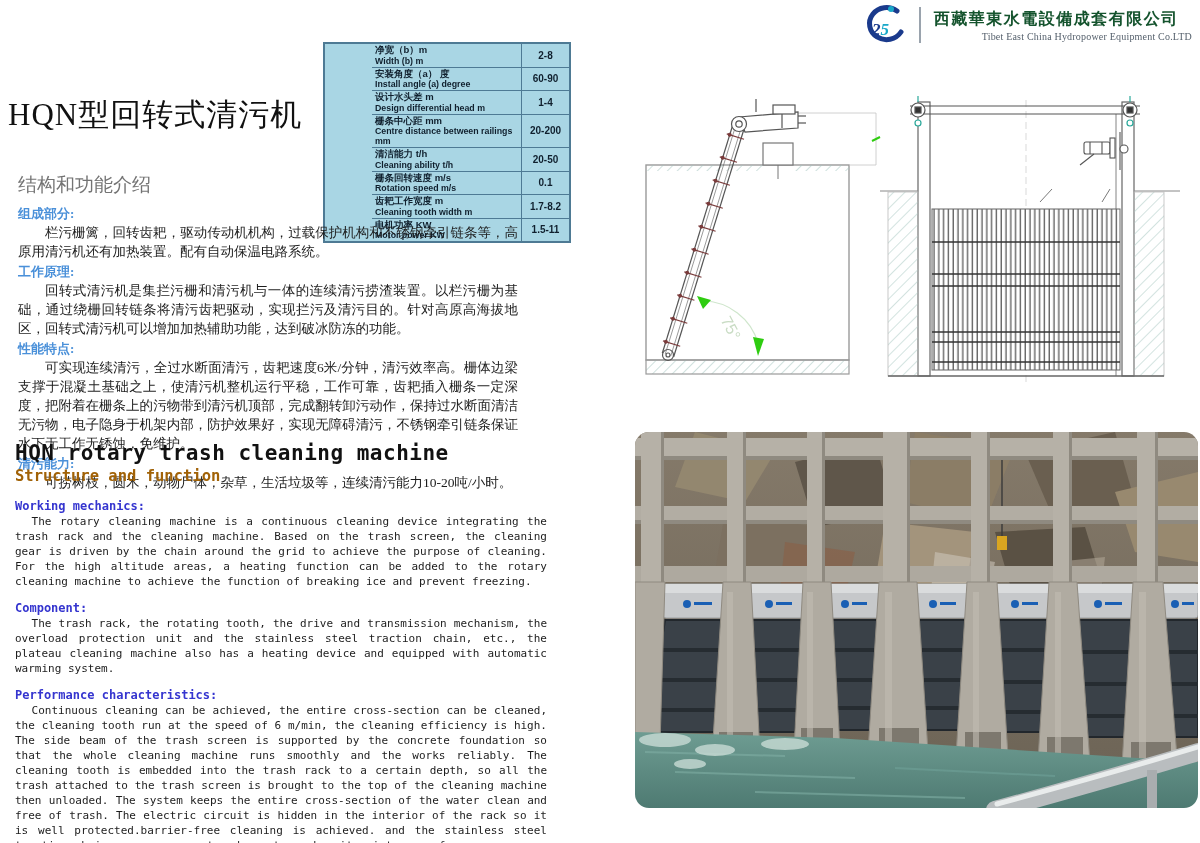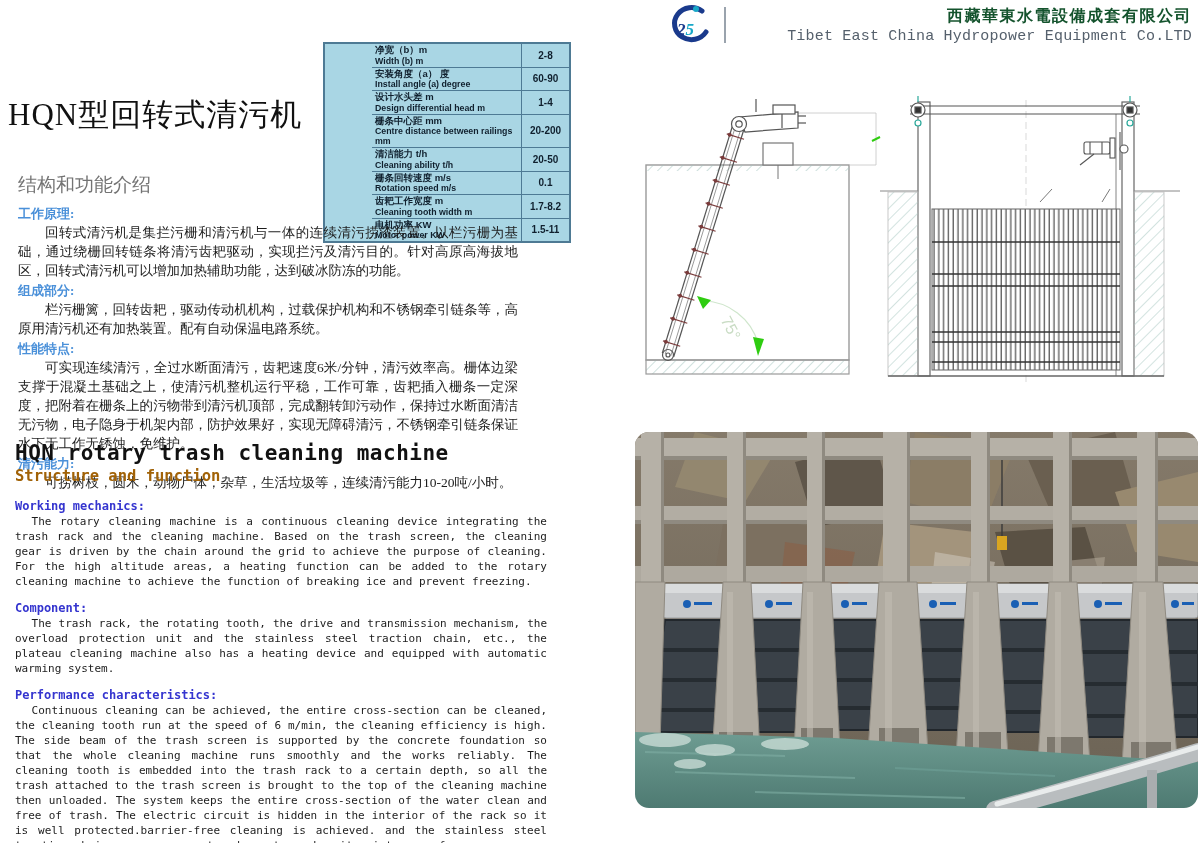--- a/index.html
+++ b/index.html
@@ -1,24 +1,24 @@
 <!DOCTYPE html>
 <html><head>
 <meta charset="utf-8">
 <style>
   html,body{margin:0;padding:0;background:#fff;}
   .page{position:relative;width:1200px;height:843px;background:#fff;overflow:hidden;
         font-family:"Liberation Sans",sans-serif;color:#222;}
 
   
-  .logo{position:absolute;top:4px;right:8px;display:flex;align-items:center;gap:13px;text-align:right;}
+  .logo{position:absolute;top:4px;right:8px;display:flex;align-items:center;gap:13px;}
   .logo-sep{width:2px;height:36px;background:#9aa3ad;}
   .logo-cn{font-family:"Liberation Serif",serif;font-weight:700;font-size:16px;
            letter-spacing:1.5px;color:#14532d;white-space:nowrap;}
-  .logo-en{font-family:Liberation Mono, monospace;font-size:15px;color:#55606c;
+  .logo-en{font-family:Liberation Serif, serif;font-size:10px;color:#55606c;
            letter-spacing:.2px;white-space:nowrap;margin-top:1px;margin-left:48px;}
 
   
   .spec-table{position:absolute;left:323px;top:42px;width:197px;
               background:#a9d6e4;border:2px solid #4e7florid;border:2px solid #4e7a94;padding-left:47px;}
   .spec-row{display:flex;border-bottom:1px solid #4e7a94;}
   .spec-row:last-child{border-bottom:none;}
   .spec-param{width:143px;border-right:1px solid #4e7a94;padding:1px 3px;}
   .spec-param .cn{font-size:9.5px;font-weight:700;color:#10202e;line-height:10.5px;}
   .spec-param .en{font-size:8.8px;font-weight:700;color:#10202e;line-height:10px;}
@@ -138,27 +138,27 @@
       </div>
 
     </div>
 
   <h1 class="title-cn">HQN型回转式清污机</h1>
   <h2 class="subtitle-cn">结构和功能介绍</h2>
 
   <div class="cn-sections">
 
       <section>
+        <div class="sec-head">组成部分:</div>
+        <p class="sec-body">栏污栅篱，回转齿耙，驱动传动机机构，过载保护机构和不锈钢牵引链条等，高原用清污机还有加热装置。配有自动保温电路系统。</p>
+      </section>
+
+      <section>
         <div class="sec-head">工作原理:</div>
         <p class="sec-body">回转式清污机是集拦污栅和清污机与一体的连续清污捞渣装置。以栏污栅为基础，通过绕栅回转链条将清污齿耙驱动，实现拦污及清污目的。针对高原高海拔地区，回转式清污机可以增加加热辅助功能，达到破冰防冻的功能。</p>
-      </section>
-
-      <section>
-        <div class="sec-head">组成部分:</div>
-        <p class="sec-body">栏污栅篱，回转齿耙，驱动传动机机构，过载保护机构和不锈钢牵引链条等，高原用清污机还有加热装置。配有自动保温电路系统。</p>
       </section>
 
       <section>
         <div class="sec-head">性能特点:</div>
         <p class="sec-body">可实现连续清污，全过水断面清污，齿耙速度6米/分钟，清污效率高。栅体边梁支撑于混凝土基础之上，使清污机整机运行平稳，工作可靠，齿耙插入栅条一定深度，把附着在栅条上的污物带到清污机顶部，完成翻转卸污动作，保持过水断面清洁无污物，电子隐身于机架内部，防护效果好，实现无障碍清污，不锈钢牵引链条保证水下无工作无锈蚀，免维护。</p>
       </section>
 
       <section>
         <div class="sec-head">清污能力:</div>
         <p class="sec-body">可捞树枝，圆木，动物尸体，杂草，生活垃圾等，连续清污能力10-20吨/小时。</p>

